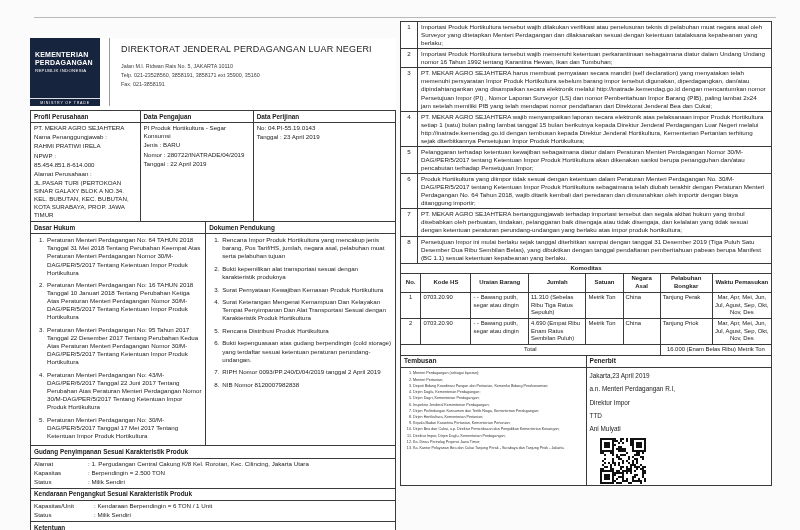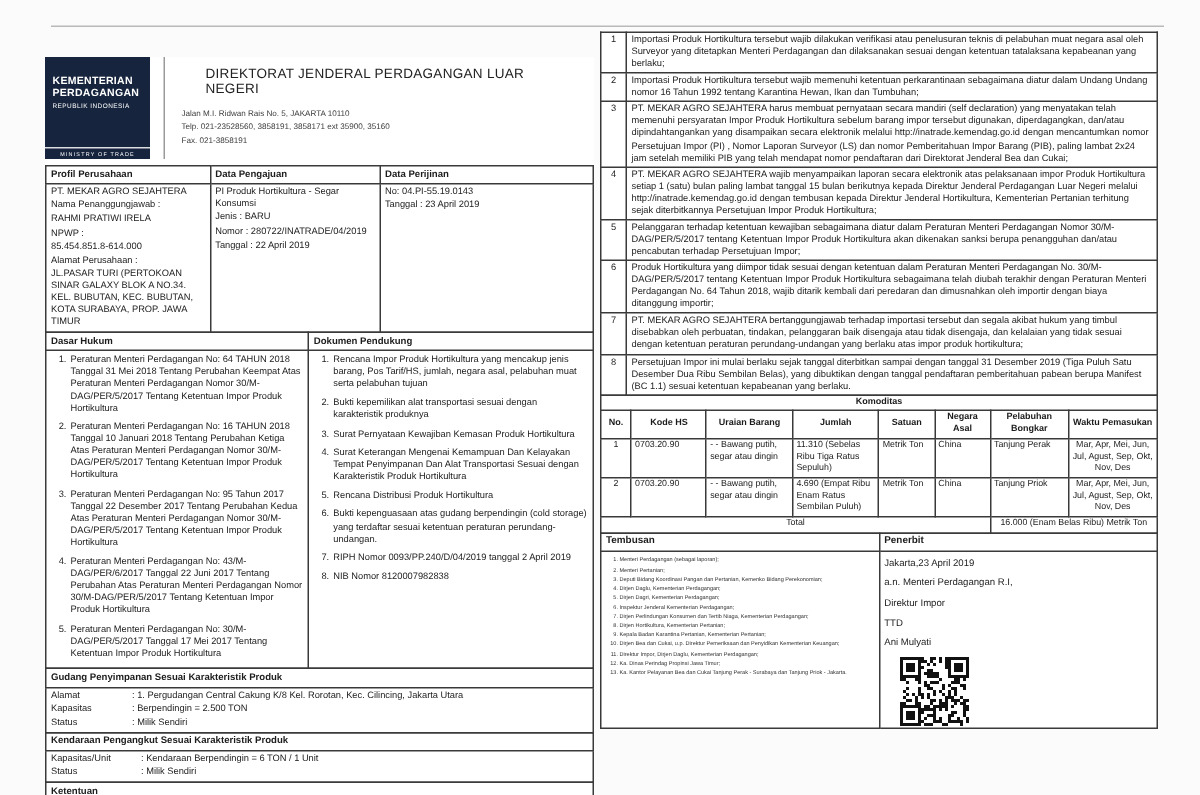--- a/index.html
+++ b/index.html
@@ -15,21 +15,21 @@
   #page2{left:400px;top:21px;width:372px;}
 
   
   .p1-header{display:flex;align-items:stretch;margin-bottom:4px;}
   .logo{width:70px;height:68px;flex:0 0 70px;position:relative;color:#fff;}
   .logo-main{font-size:7px;font-weight:bold;line-height:1.1;padding:13px 5px 0;letter-spacing:.2px;}
   .logo-sub{font-size:4.3px;padding:2px 5px 0;letter-spacing:.3px;}
   .logo-band{position:absolute;bottom:0;left:0;right:0;font-size:3.6px;text-align:center;
     border-top:1px solid rgba(255,255,255,.85);padding:1.5px 0;letter-spacing:.8px;}
   .hdr-text{border-left:1px solid #9a9a9a;margin-left:9px;padding-left:11px;padding-top:3px;}
-  .hdr-title{font-size:9px;letter-spacing:.2px;margin:3px 16px 9px;color:#222;}
+  .hdr-title{font-size:9px;letter-spacing:.2px;margin:3px 0 9px;color:#222;}
   .hdr-addr div{font-size:5.4px;color:#3c3c3c;line-height:1.45;}
 
   
   table{border-collapse:collapse;width:100%;table-layout:fixed;}
   th,td{border:1px solid #3a3a3a;vertical-align:top;text-align:left;
     font-size:6.2px;line-height:1.3;padding:1px 3px;word-wrap:break-word;}
   th{font-weight:bold;font-size:6.4px;padding:1.5px 3px;}
   .stack{margin-top:-1px;}
 
   .cell-lines div{margin-bottom:1px;}

